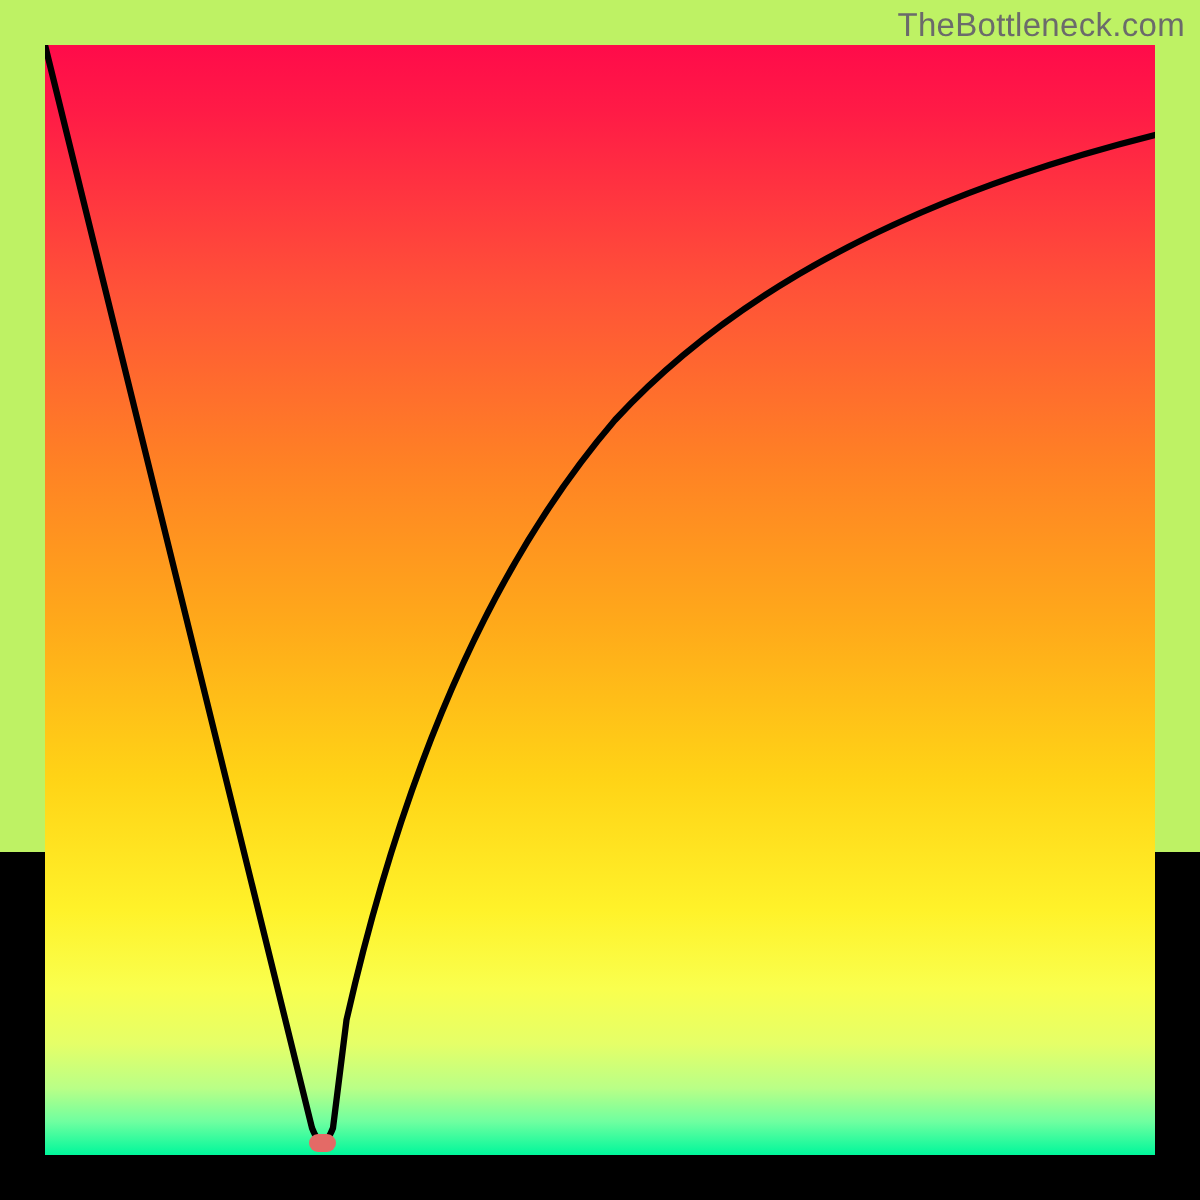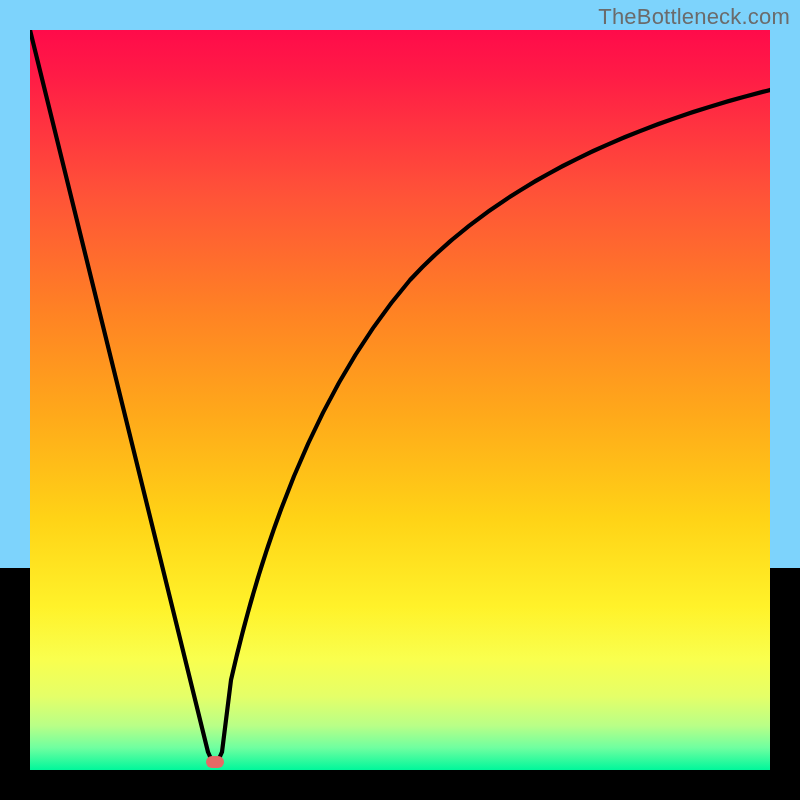--- a/index.html
+++ b/index.html
@@ -10,21 +10,21 @@
     overflow: hidden;
     background: #000;
     font-family: Arial, Helvetica, sans-serif;
   }
   .frame {
     position: absolute;
     left: 0;
     top: 0;
     width: 800px;
     height: 568px;
-    background: #7dd3fc;
+    background: #bef264;
   }
   .plot-area {
     position: absolute;
     left: 30px;
     top: 30px;
     width: 740px;
     height: 740px;
     
     background: linear-gradient(
       to bottom,

